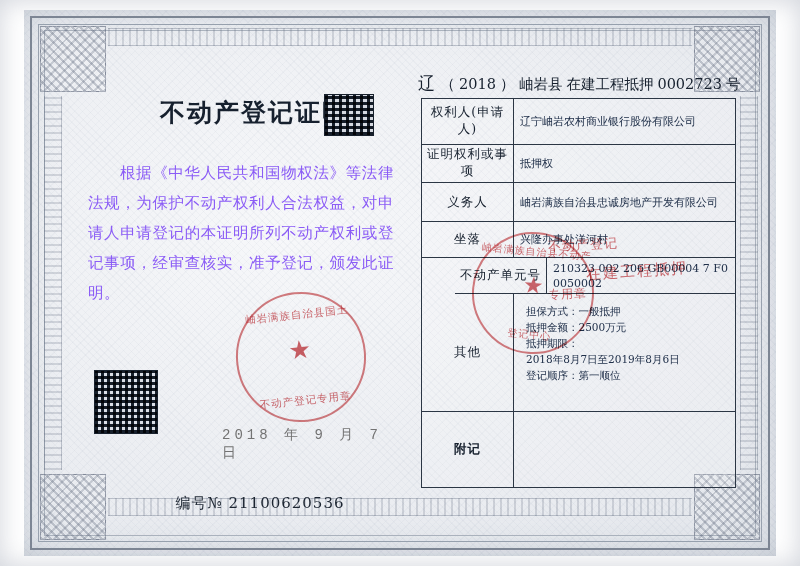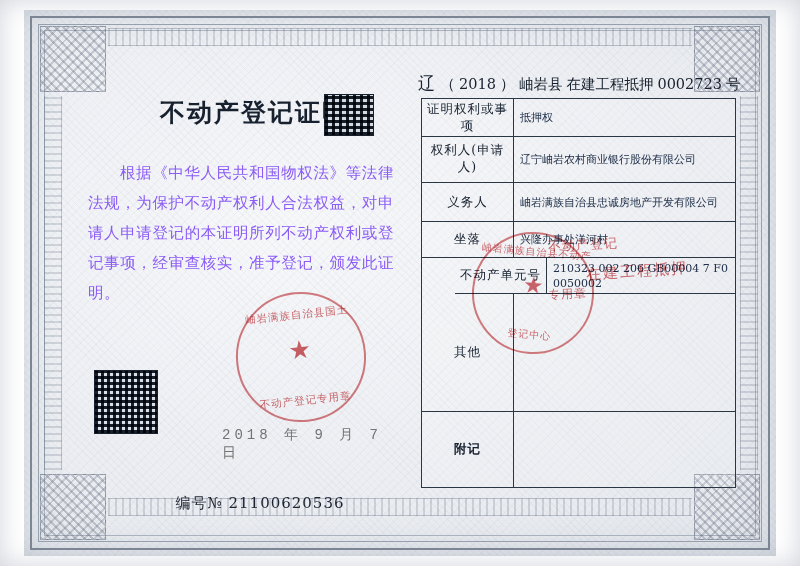--- a/index.html
+++ b/index.html
@@ -448,47 +448,56 @@
     <span>2018</span>
     <span class="paren">）</span>
     <span>岫岩县</span>
     <span class="num-tail">在建工程抵押</span>
     <span>0002723</span>
     <span>号</span>
   </div>
 
   <div class="table">
 
+    <div class="trow r2">
+      <div class="tlabel">权利人(申请人)</div>
+      <div class="tvalue handwrite">辽宁岫岩农村商业银行股份有限公司</div>
+    </div>
+
     <div class="trow r1">
       <div class="tlabel">证明权利或事项</div>
       <div class="tvalue handwrite">抵押权</div>
     </div>
 
-    <div class="trow r2">
-      <div class="tlabel">权利人(申请人)</div>
-      <div class="tvalue handwrite">辽宁岫岩农村商业银行股份有限公司</div>
-    </div>
-
     <div class="trow r3">
       <div class="tlabel">义务人</div>
       <div class="tvalue handwrite">岫岩满族自治县忠诚房地产开发有限公司</div>
     </div>
 
     <div class="trow r4">
       <div class="tlabel">坐落</div>
       <div class="tvalue handwrite">兴隆办事处洋河村</div>
     </div>
 
     <div class="trow r5">
       <div class="tlabel">不动产单元号</div>
       <div class="tvalue handwrite">210323 002 206 GB00004 7 F00050002</div>
     </div>
 
     <div class="trow r6">
       <div class="tlabel">其他</div>
+      <div class="tvalue">
+        <div class="other-lines handwrite">
+          <div>担保方式：一般抵押</div>
+          <div>抵押金额：2500万元</div>
+          <div>抵押期限：</div>
+          <div>2018年8月7日至2019年8月6日</div>
+          <div>登记顺序：第一顺位</div>
+        </div>
+      </div>
     </div>
 
     <div class="trow r7">
       <div class="tlabel">附记</div>
       <div class="tvalue"></div>
     </div>
   </div>
 
   <div class="stamp-round stamp-left">
     <span class="top-arc">岫岩满族自治县国土</span>

